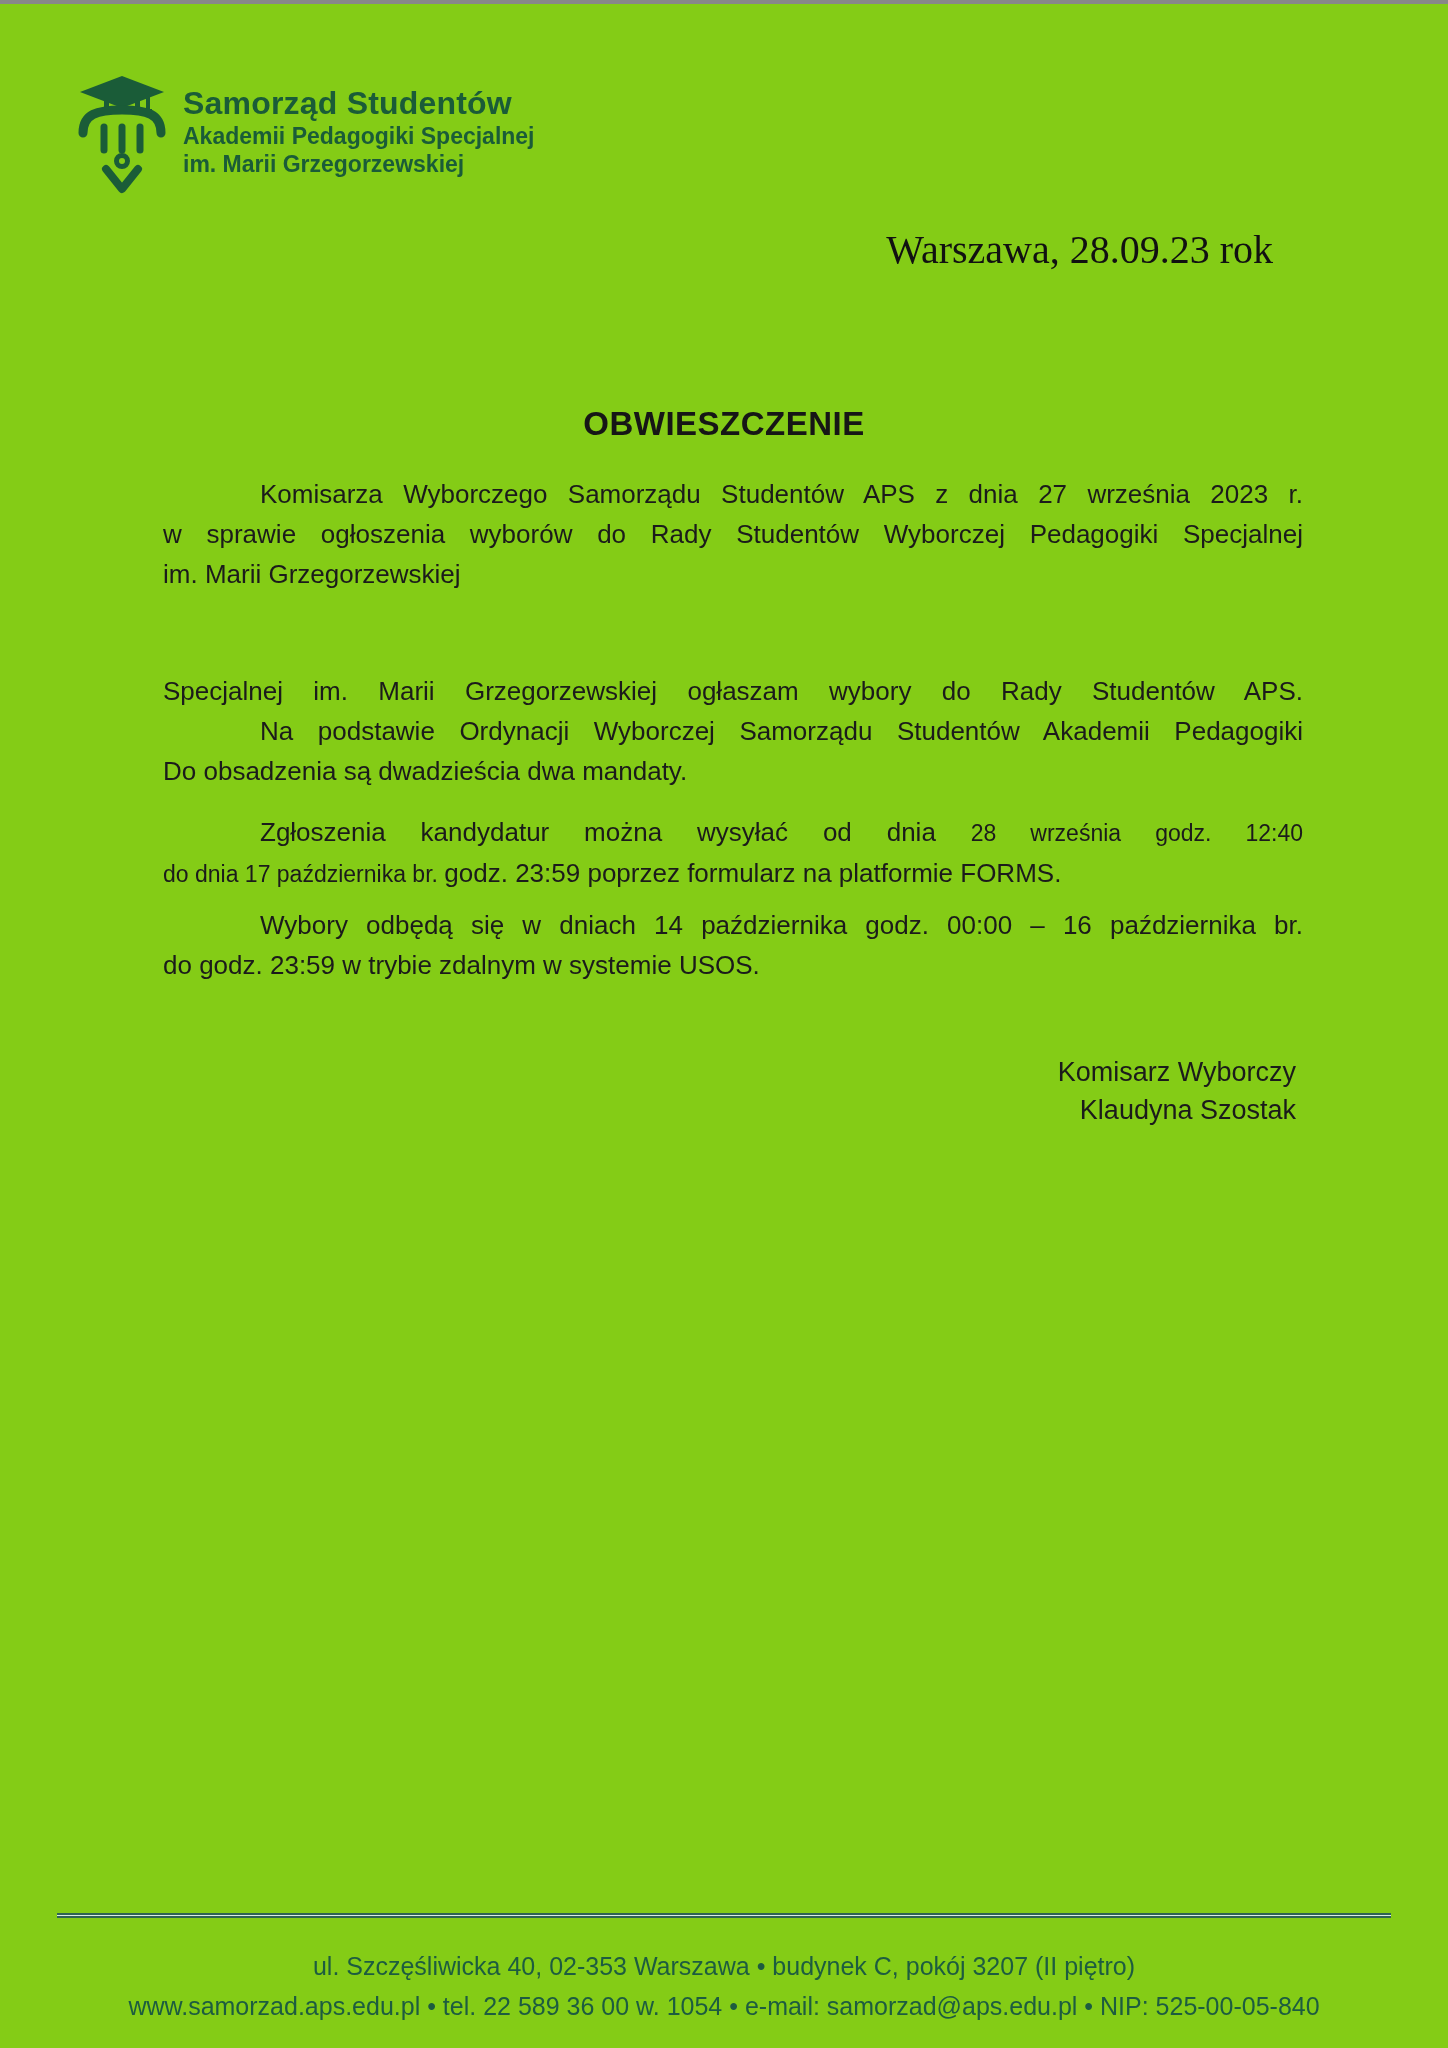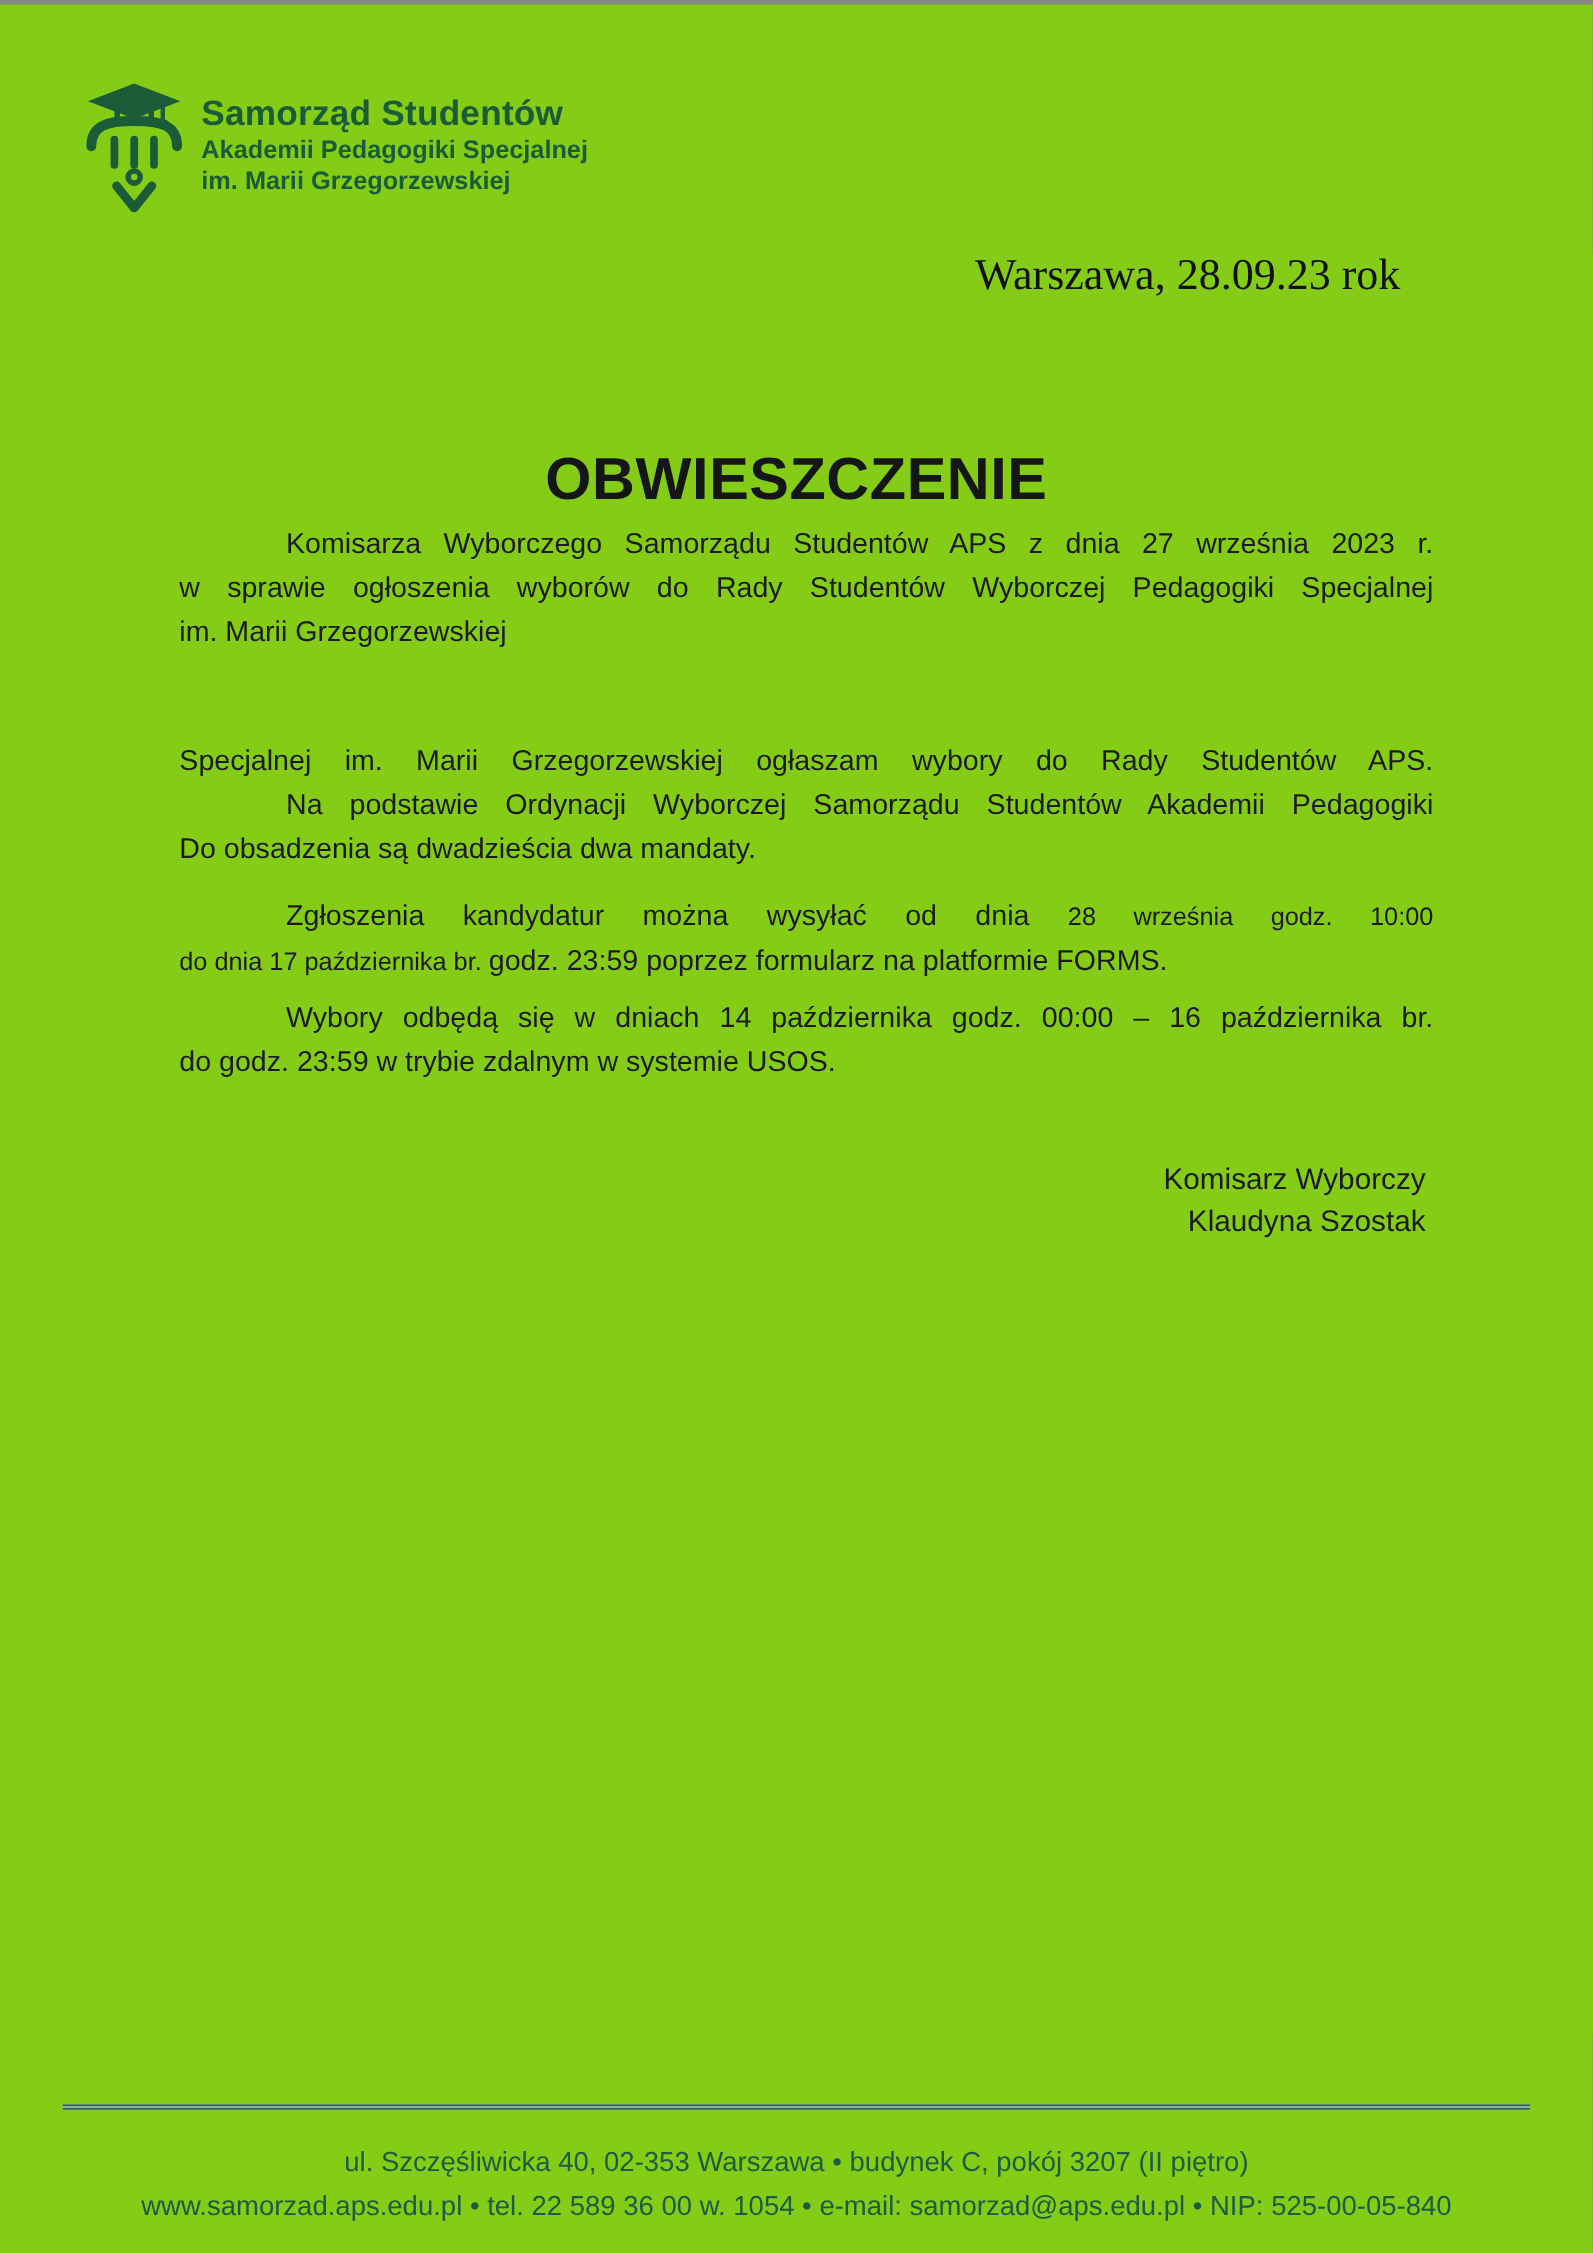--- a/index.html
+++ b/index.html
@@ -26,21 +26,21 @@
   .dateline {
     position:absolute; top:222px; right:175px;
     font-family:"Liberation Serif", serif;
     font-size:40px; color:#111;
   }
 
   
   .doc-title {
     position:absolute; top:401px; left:0; right:0;
     text-align:center;
-    font-size:54px; font-weight:bold; letter-spacing:0.5px;
+    font-size:33px; font-weight:bold; letter-spacing:0.5px;
     color:#161616;
   }
 
   
   .content {
     position:absolute; left:163px; top:470px; width:1140px;
     font-size:26px; line-height:40px; color:#1b1b1b;
   }
   .para { margin:0; }
   .para + .para { margin-top:21px; }
@@ -115,21 +115,21 @@
       <div class="lline">im. Marii Grzegorzewskiej</div>
     </div>
 
     <div class="para gap-large">
       <div class="jline">Specjalnej im. Marii Grzegorzewskiej ogłaszam wybory do Rady Studentów APS.</div>
       <div class="jline indent">Na podstawie Ordynacji Wyborczej Samorządu Studentów Akademii Pedagogiki</div>
       <div class="lline">Do obsadzenia są dwadzieścia dwa mandaty.</div>
     </div>
 
     <div class="para">
-      <div class="jline indent"><span>Zgłoszenia kandydatur można wysyłać od dnia </span><span class="small-inline">28 września godz. 10:00</span></div>
+      <div class="jline indent"><span>Zgłoszenia kandydatur można wysyłać od dnia </span><span class="small-inline">28 września godz. 12:40</span></div>
       <div class="lline"><span class="small-inline">do dnia 17 października br. </span><span>godz. 23:59 poprzez formularz na platformie FORMS.</span></div>
     </div>
 
     <div class="para gap-small">
       <div class="jline indent">Wybory odbędą się w dniach 14 października godz. 00:00 – 16 października br.</div>
       <div class="lline">do godz. 23:59 w trybie zdalnym w systemie USOS.</div>
     </div>
 
   </div>
 

